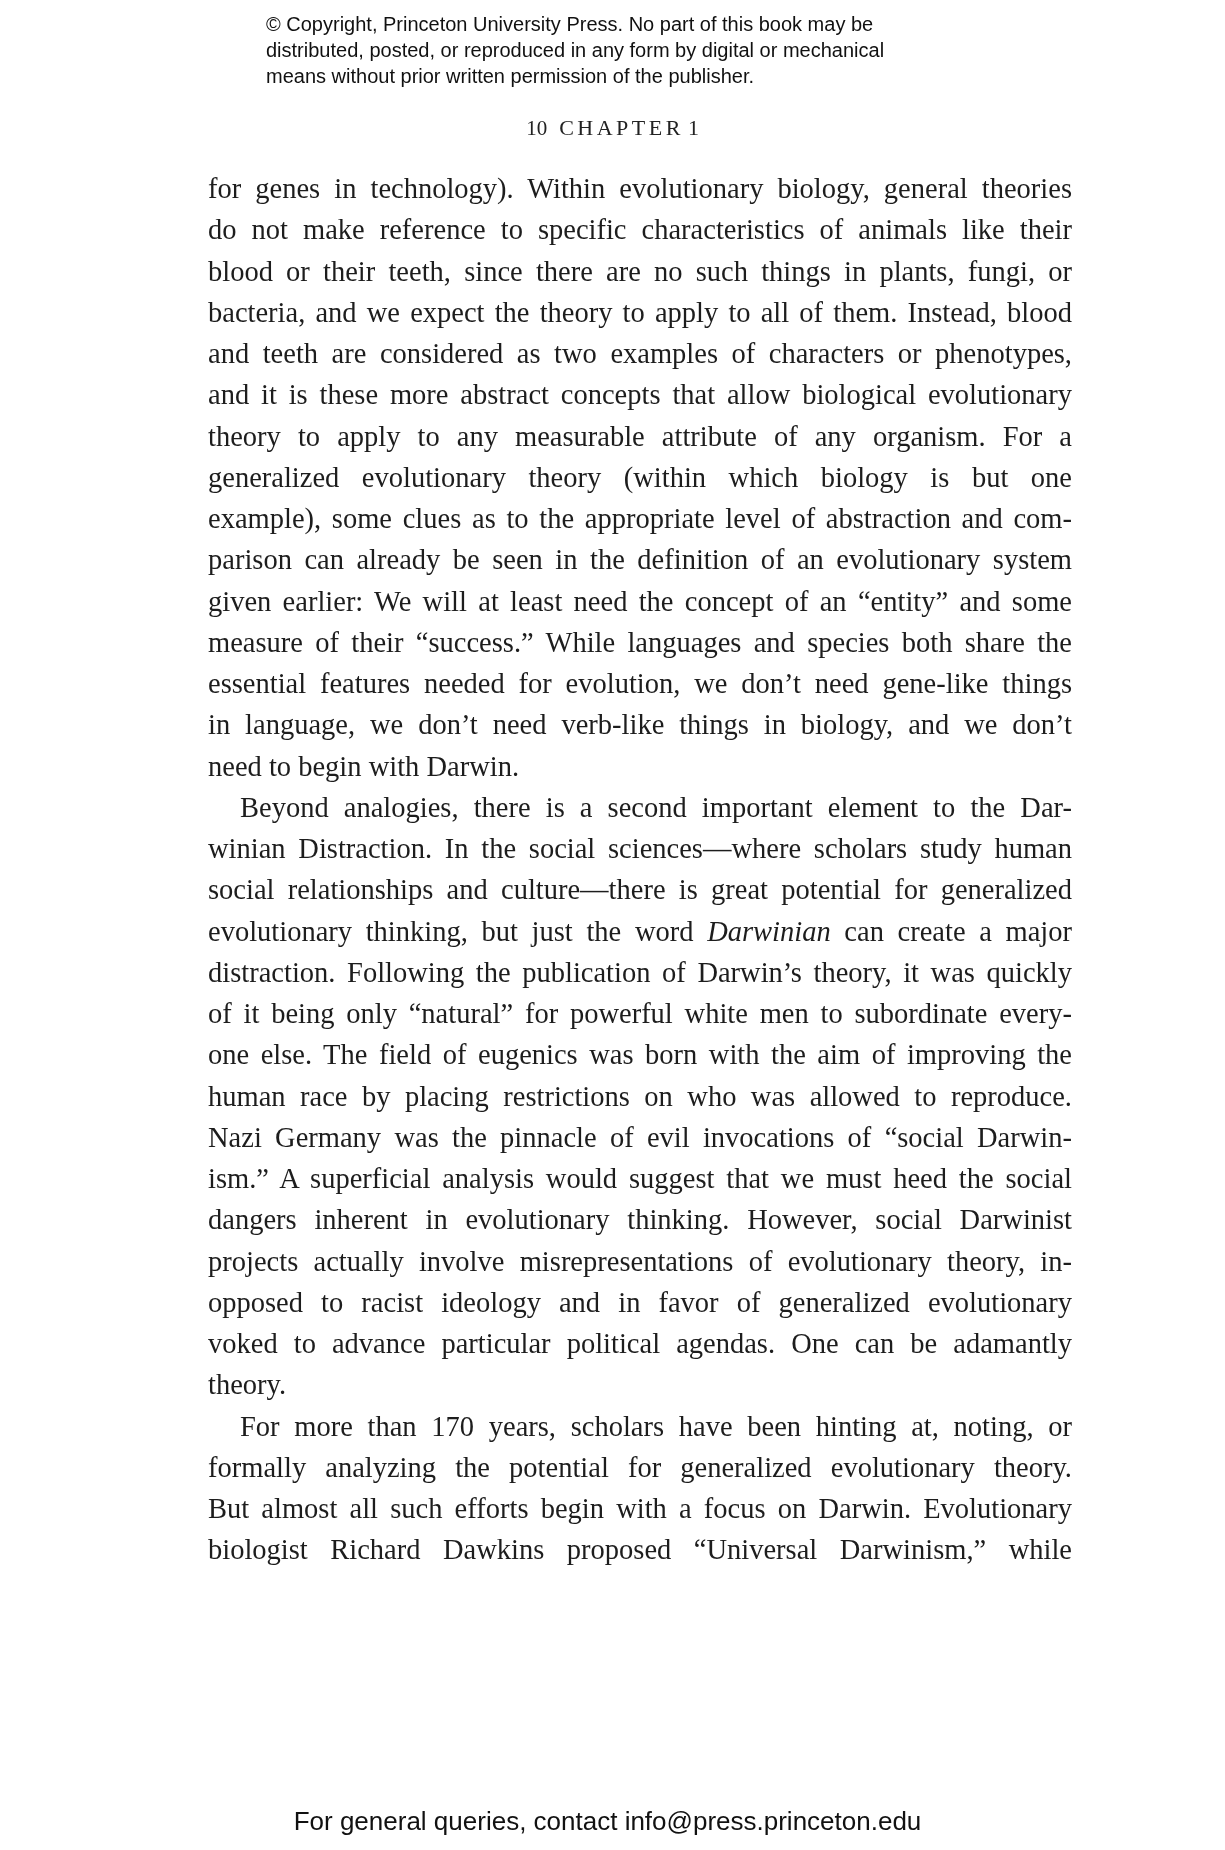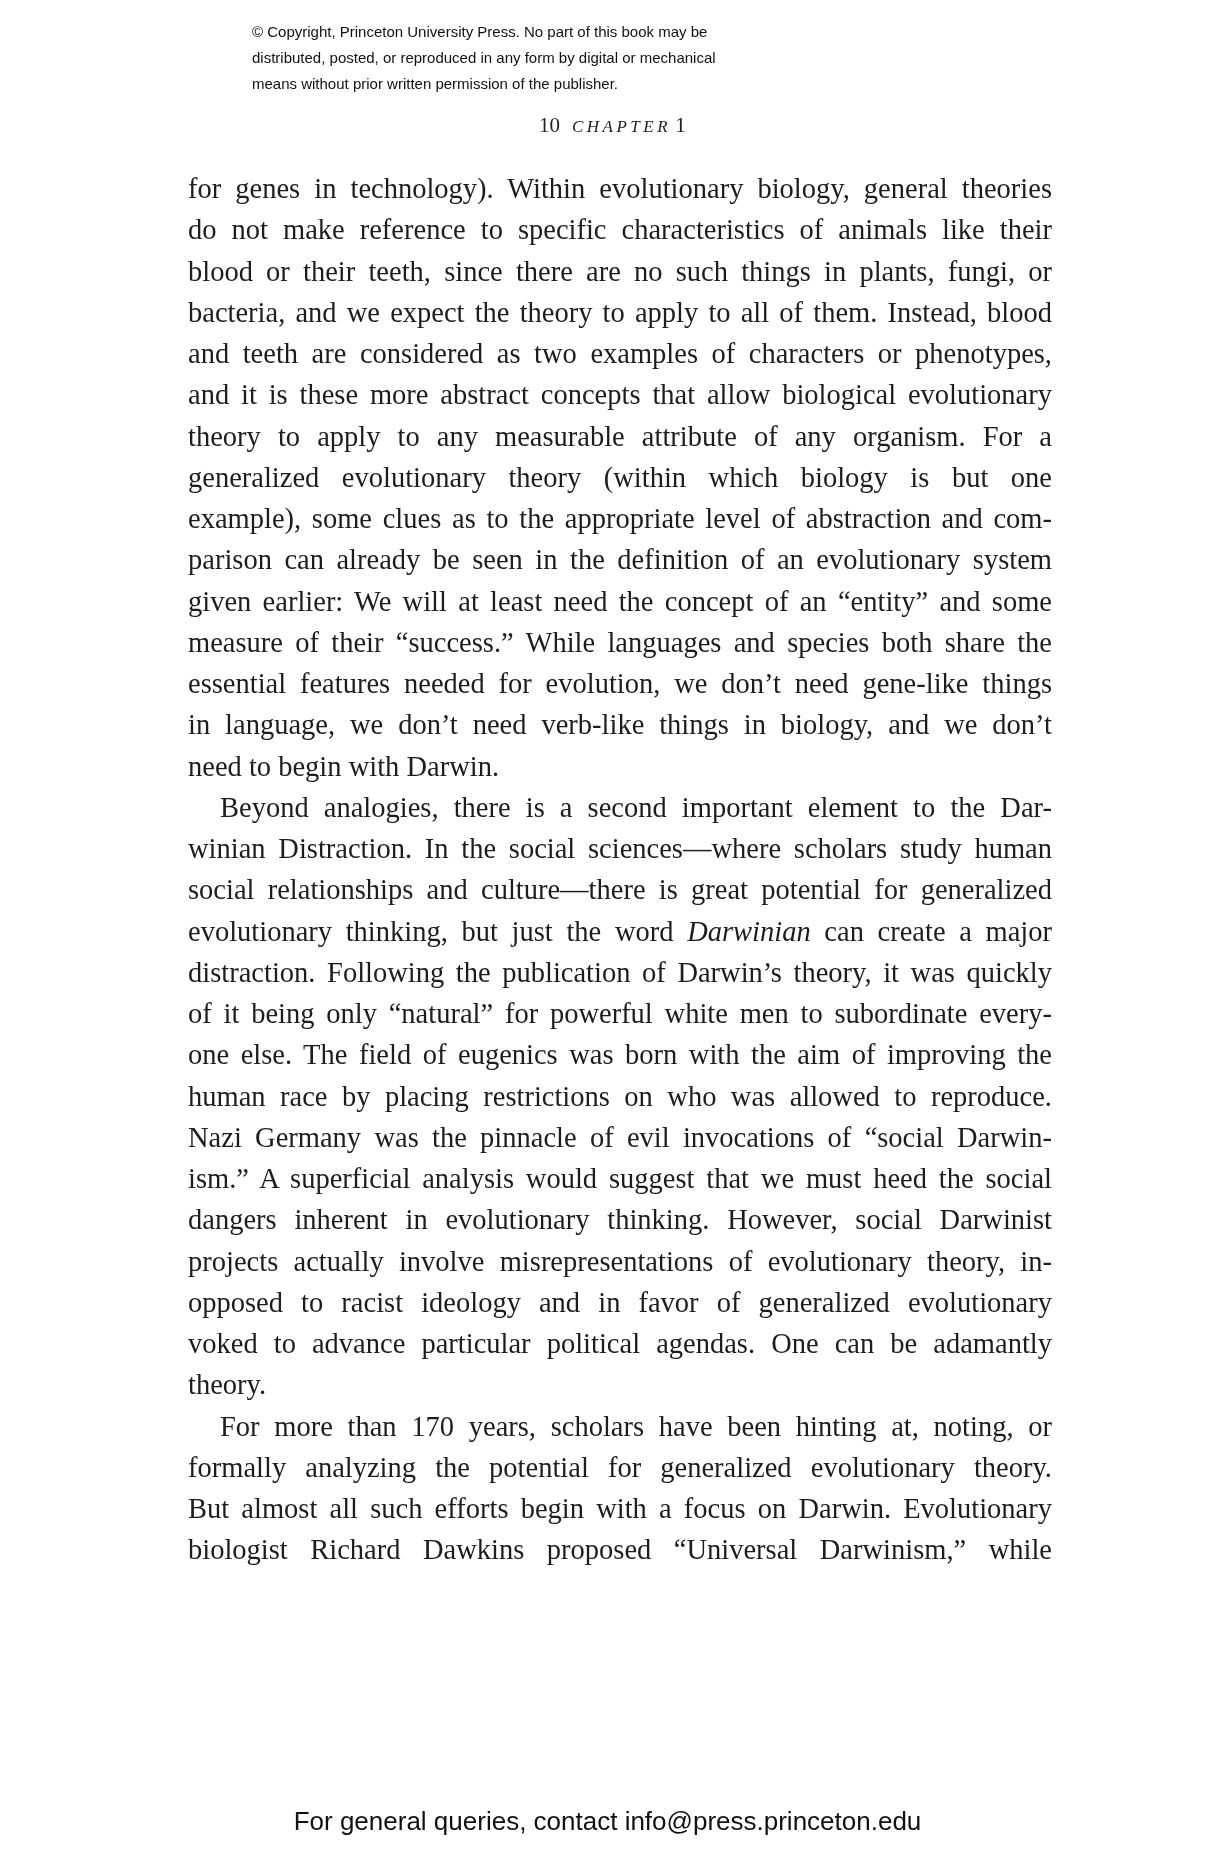--- a/index.html
+++ b/index.html
@@ -9,28 +9,27 @@
   }
   body {
     width: 1225px;
     height: 1850px;
     position: relative;
     overflow: hidden;
     color: #1d1d1d;
   }
   .copyright {
     position: absolute;
-    left: 252px;
+    left: 266px;
     top: 11px;
     width: 720px;
     font-family: "Liberation Sans", sans-serif;
-    font-size: 15px;
+    font-size: 20px;
     line-height: 26px;
     color: #111111;
-    margin-top: 8px;
   }
   .copyright div { white-space: nowrap; }
   .running-head {
     position: absolute;
     left: 0;
     width: 1225px;
     top: 110px;
     text-align: center;
     font-family: "Liberation Serif", serif;
     font-size: 21px;
@@ -38,30 +37,29 @@
     color: #222222;
     white-space: nowrap;
   }
   .running-head .page-num {
     margin-right: 12px;
   }
   .running-head .chapter-label {
     font-variant: small-caps;
     text-transform: lowercase;
     letter-spacing: 3.5px;
-    font-size: 24px;
-    font-style: italic;
+    font-size: 32px;
   }
   .running-head .chapter-num {
     margin-left: 4px;
     font-size: 22px;
   }
   .body-text {
     position: absolute;
-    left: 188px;
+    left: 208px;
     top: 168px;
     width: 864px;
     font-family: "Liberation Serif", serif;
     font-size: 28.5px;
     line-height: 41.25px;
     color: #1d1d1d;
   }
   .line {
     display: block;
     height: 41.25px;

